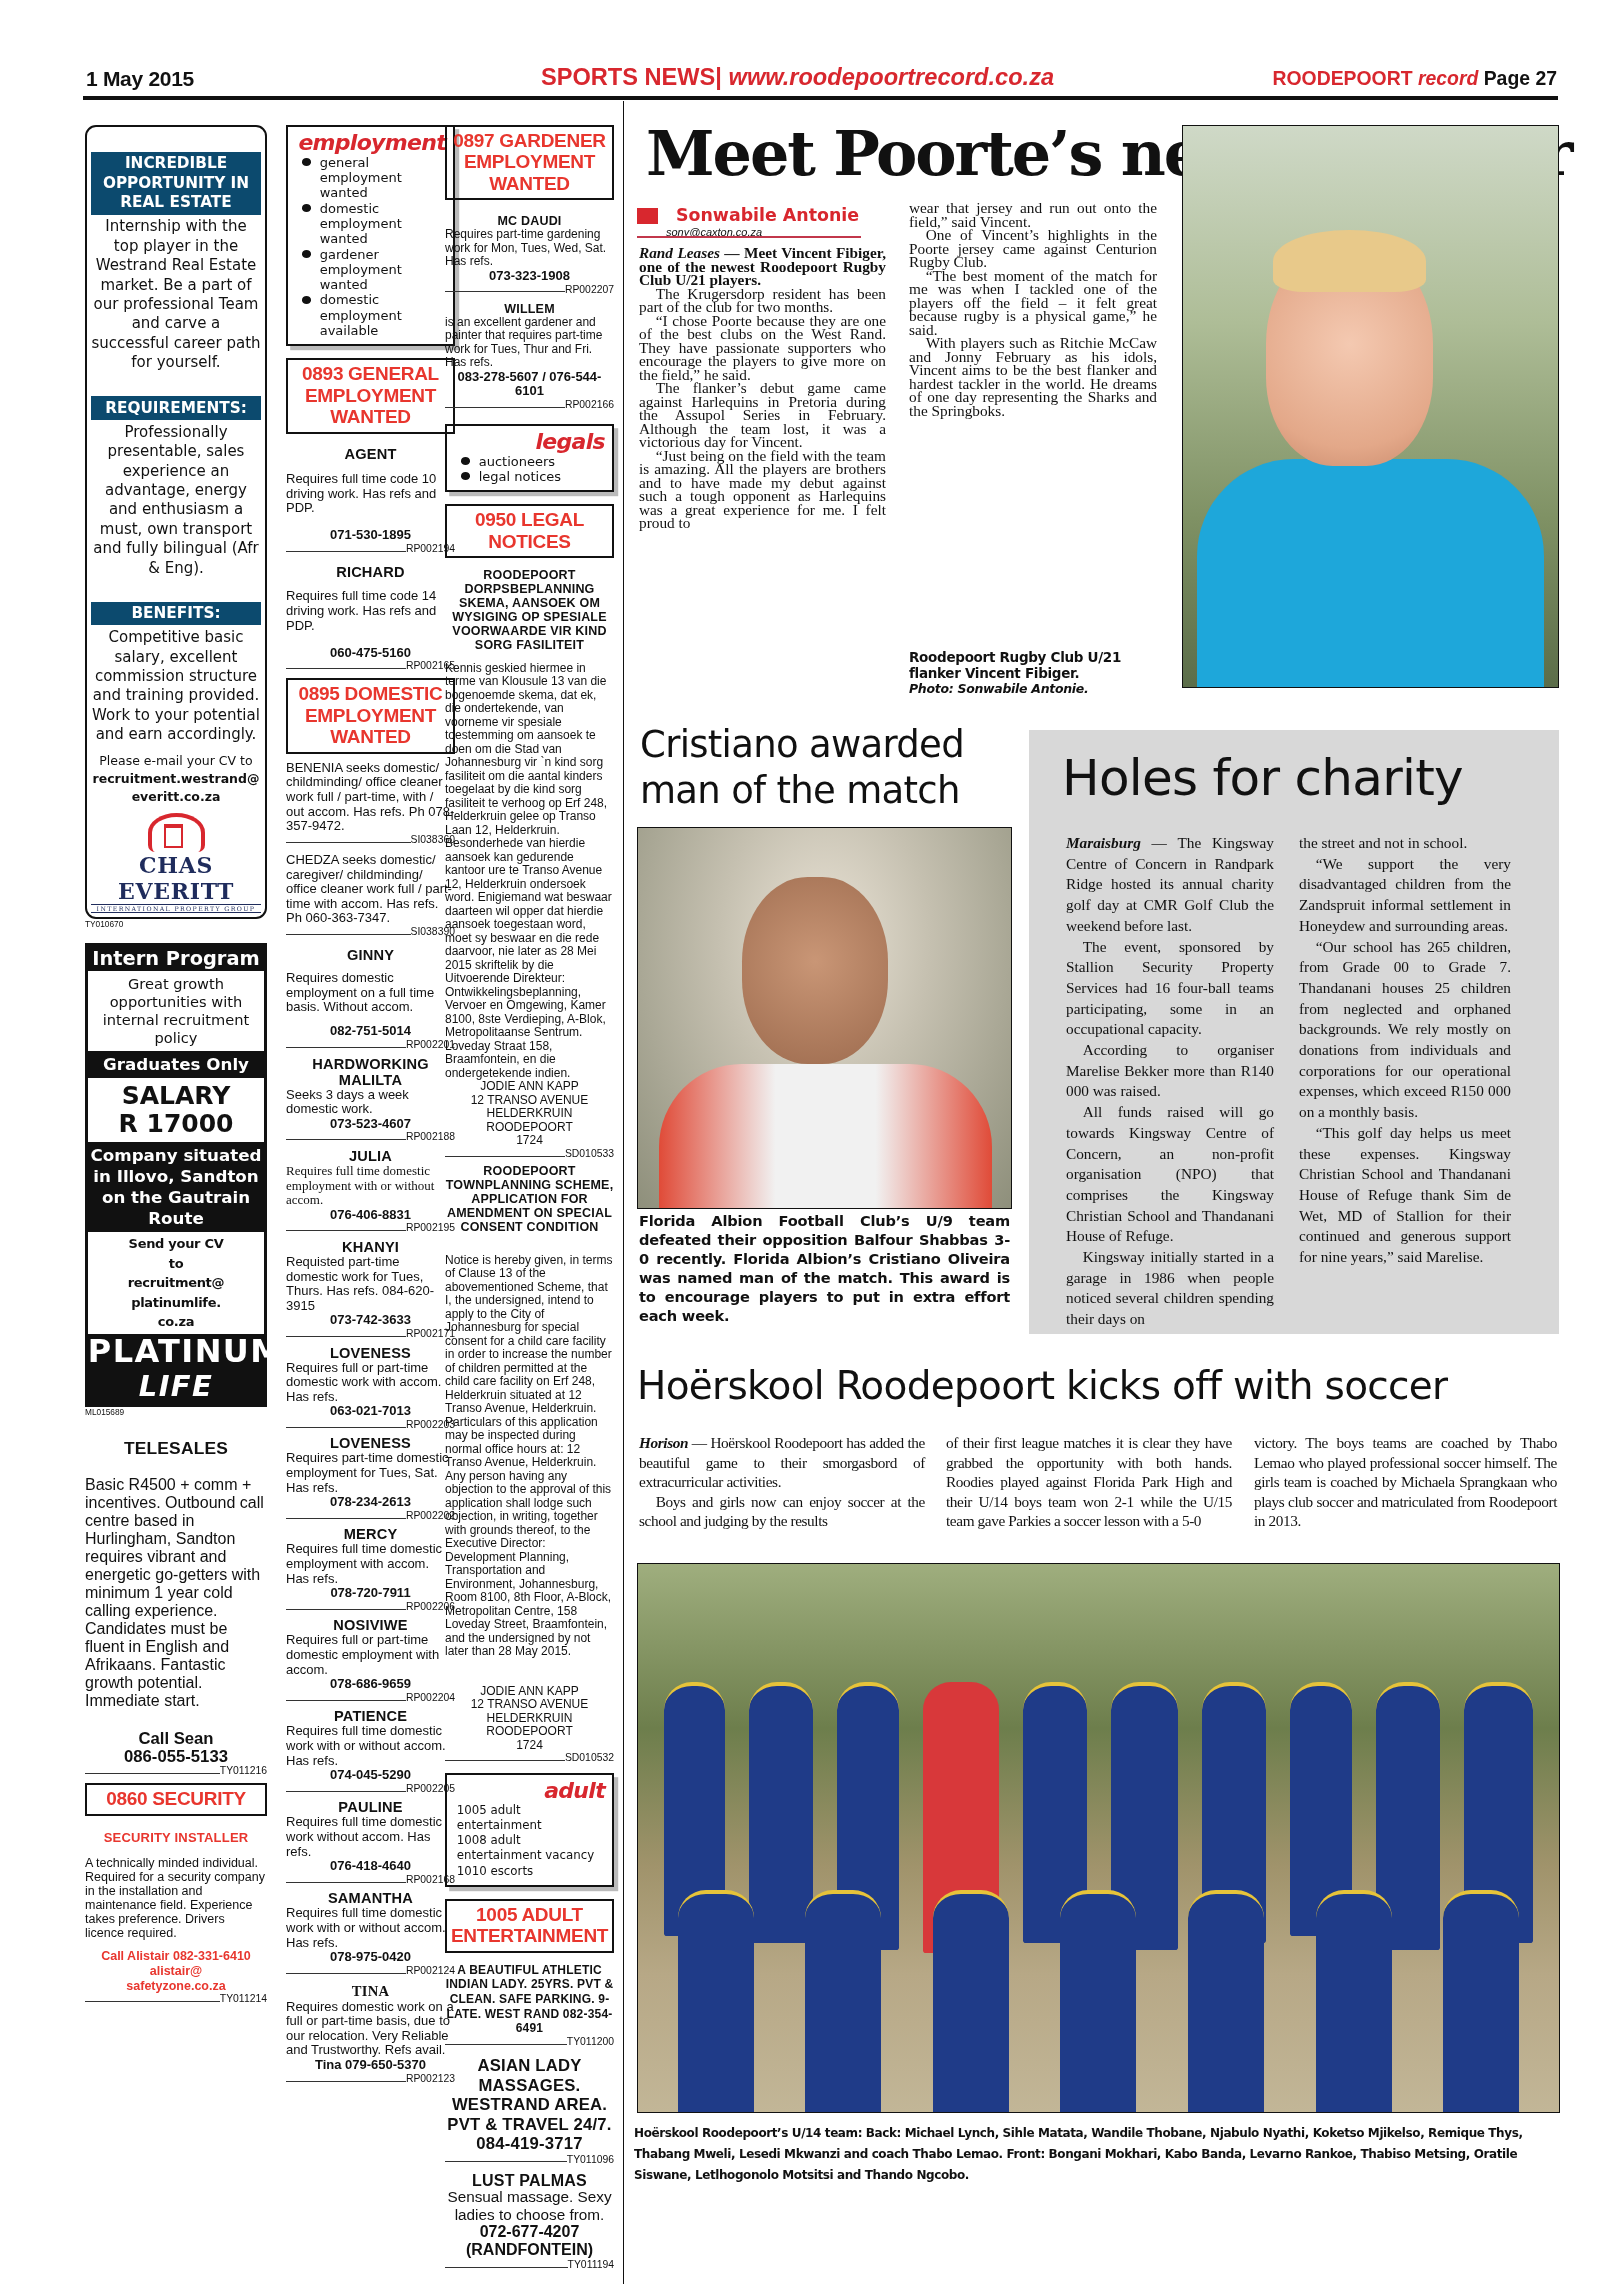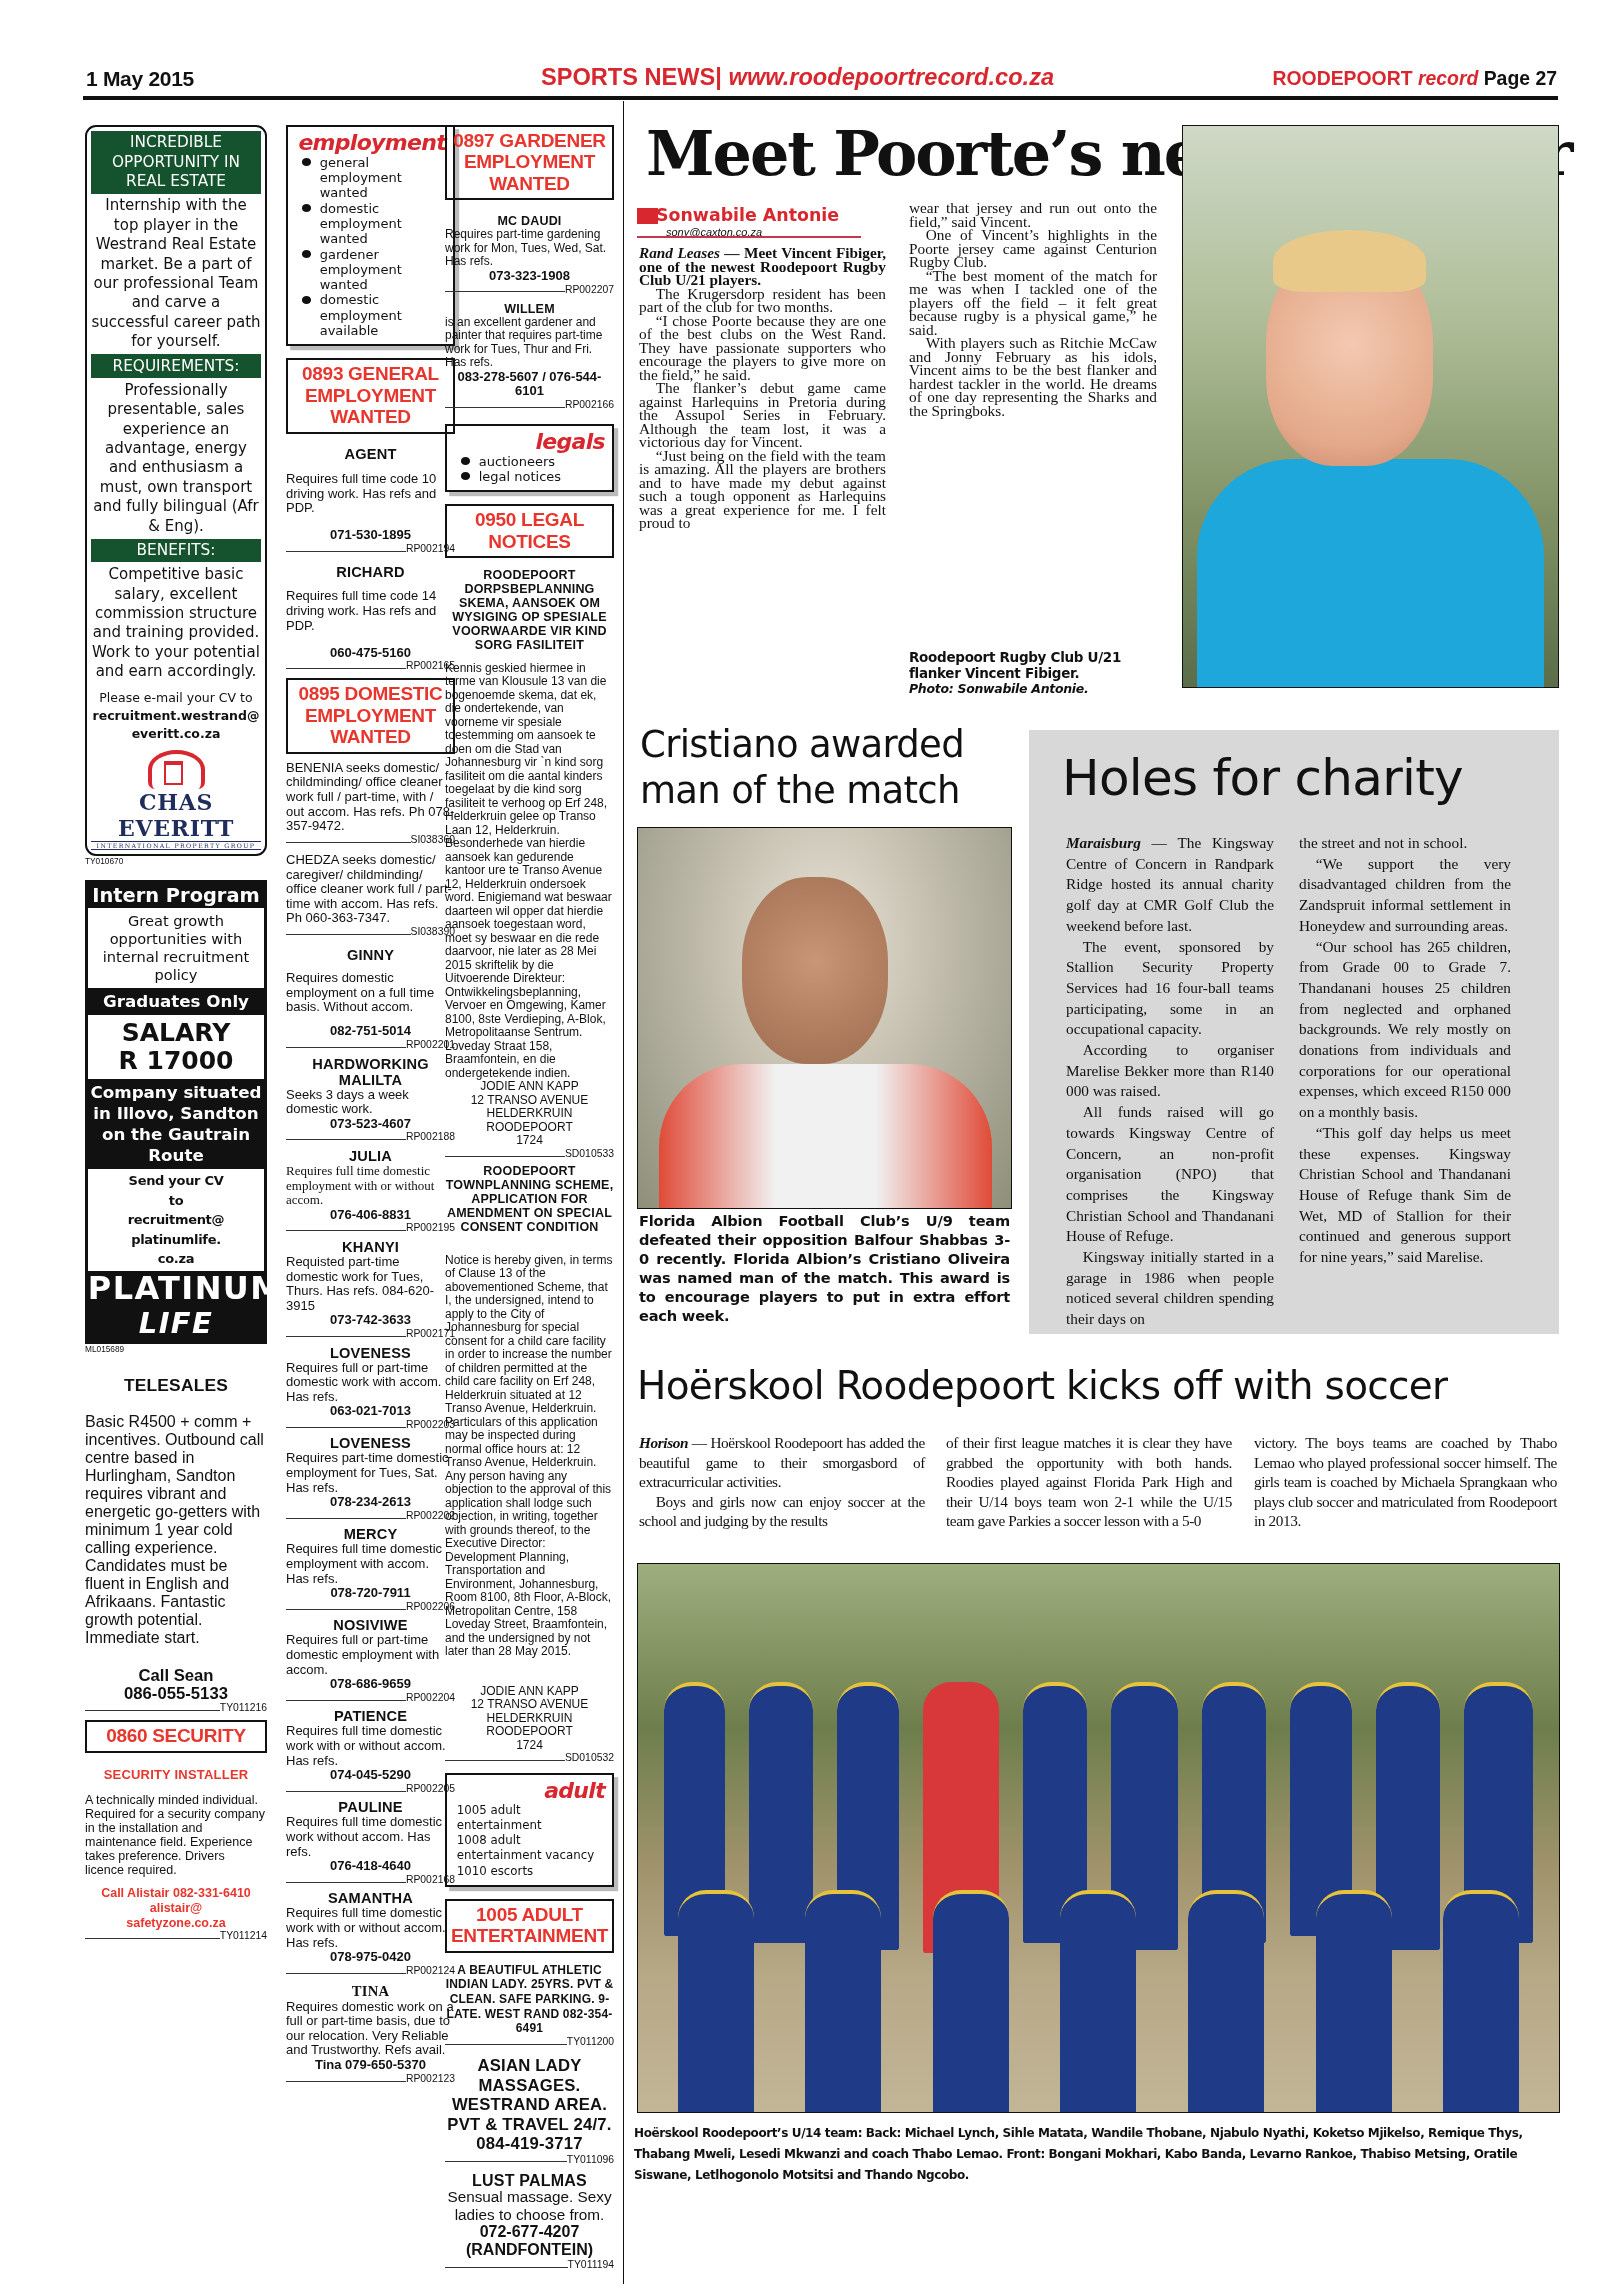--- a/index.html
+++ b/index.html
@@ -14,21 +14,21 @@
   .hdr-right .rec{color:#d8272e;font-style:italic;}
   .hdr-rule{left:83px;top:96px;width:1475px;height:3.5px;background:#111;}
 
   
   .col{position:absolute;font-family:"Liberation Sans",sans-serif;}
   .c1{left:85px;top:125px;width:182px;}
   .c2{left:266px;top:125px;width:169px;margin-left:20px;}
   .c3{left:445px;top:125px;width:169px;}
 
   .re-ad{border:2.8px solid #111;border-radius:11px;padding:4.2px;text-align:center;font-family:"DejaVu Sans",sans-serif;}
-  .re-ad .blk{background:#14532d;color:#fff;font-weight:normal;font-size:15.3px;line-height:19.4px;padding:2.1px 1.4px;}
+  .re-ad .blk{background:#0c4a6e;color:#fff;font-weight:bold;font-size:15.3px;line-height:19.4px;padding:2.1px 1.4px;margin-top:21px;}
   .re-ad .txt{font-size:15px;line-height:19.4px;padding:2.8px 0;}
   .re-ad .email{font-size:12.5px;line-height:18px;padding-top:4.2px;}
   .re-ad .email b{display:block;}
   .logo{margin-top:7px;}
   .logo .mark{width:49px;height:35px;margin:0 auto;border:4.2px solid #d8272e;border-radius:50% 50% 7px 7px;border-bottom:none;position:relative;}
   .logo .mark:after{content:"";position:absolute;left:12.5px;top:7px;width:15.3px;height:18px;border:2.1px solid #d8272e;border-top-width:4.2px;}
   .logo .name{font-family:"DejaVu Serif",serif;font-weight:bold;font-size:22px;color:#1f2c5c;letter-spacing:0.7px;}
   .logo .sub{font-family:"DejaVu Serif",serif;font-size:6.2px;letter-spacing:1.4px;color:#1f2c5c;border-top:0.7px solid #1f2c5c;border-bottom:0.7px solid #1f2c5c;}
   .refcode{font-size:8.3px;text-align:left;}
 
@@ -58,21 +58,21 @@
   .c3 .ad-p{font-size:12px;line-height:13.5px;}
   .c3 .ad-h{font-size:12.5px;line-height:14px;}
   .c3 .ctr{text-align:center;font-size:12px;line-height:13.5px;}
   .red{color:#e8362e;}
 
   
   .vrule{position:absolute;width:1.4px;background:#111;}
   .h1{left:646px;top:119px;font-family:"DejaVu Serif",serif;font-weight:bold;font-size:62px;letter-spacing:-2.1px;white-space:nowrap;line-height:69px;}
   .byline{left:637px;top:205px;width:292px;}
   .byline .sq{position:absolute;left:0;top:2.8px;width:21px;height:16.7px;background:#d8272e;}
-  .byline .n{position:absolute;left:19px;top:0;color:#d8272e;font-weight:bold;font-size:17.4px;font-family:"DejaVu Sans",sans-serif;}
+  .byline .n{position:absolute;left:39px;top:0;color:#d8272e;font-weight:bold;font-size:17.4px;font-family:"DejaVu Sans",sans-serif;}
   .byline .e{position:absolute;left:29px;top:21px;font-style:italic;font-size:11px;}
   .byline .rule{position:absolute;left:0;top:31px;width:224px;height:2.1px;background:#c2374b;}
   .art-text{font-family:"Liberation Serif",serif;font-size:15.3px;line-height:13.5px;text-align:justify;}
   .art-text p{margin:0;text-indent:16.7px;}
   .art-text p.lead{text-indent:0;}
   .art-text .dl{font-style:italic;font-weight:bold;}
   .a1c1{left:639px;top:246px;width:247px;}
   .a1c2{left:909px;top:201px;width:248px;}
 
   .photo{position:absolute;border:1.4px solid #111;overflow:hidden;}

